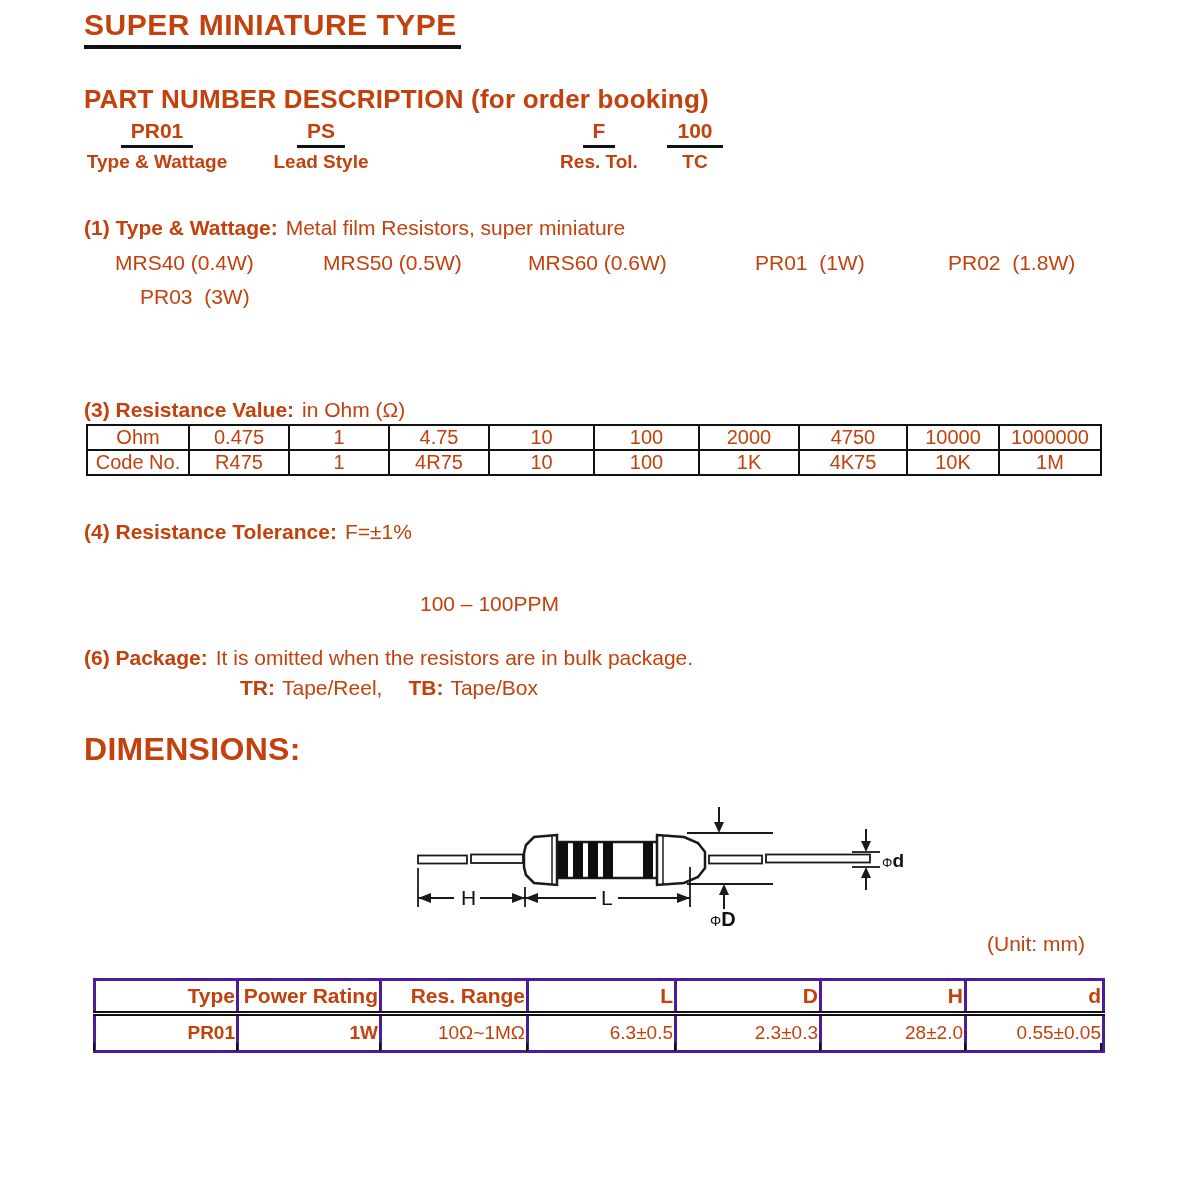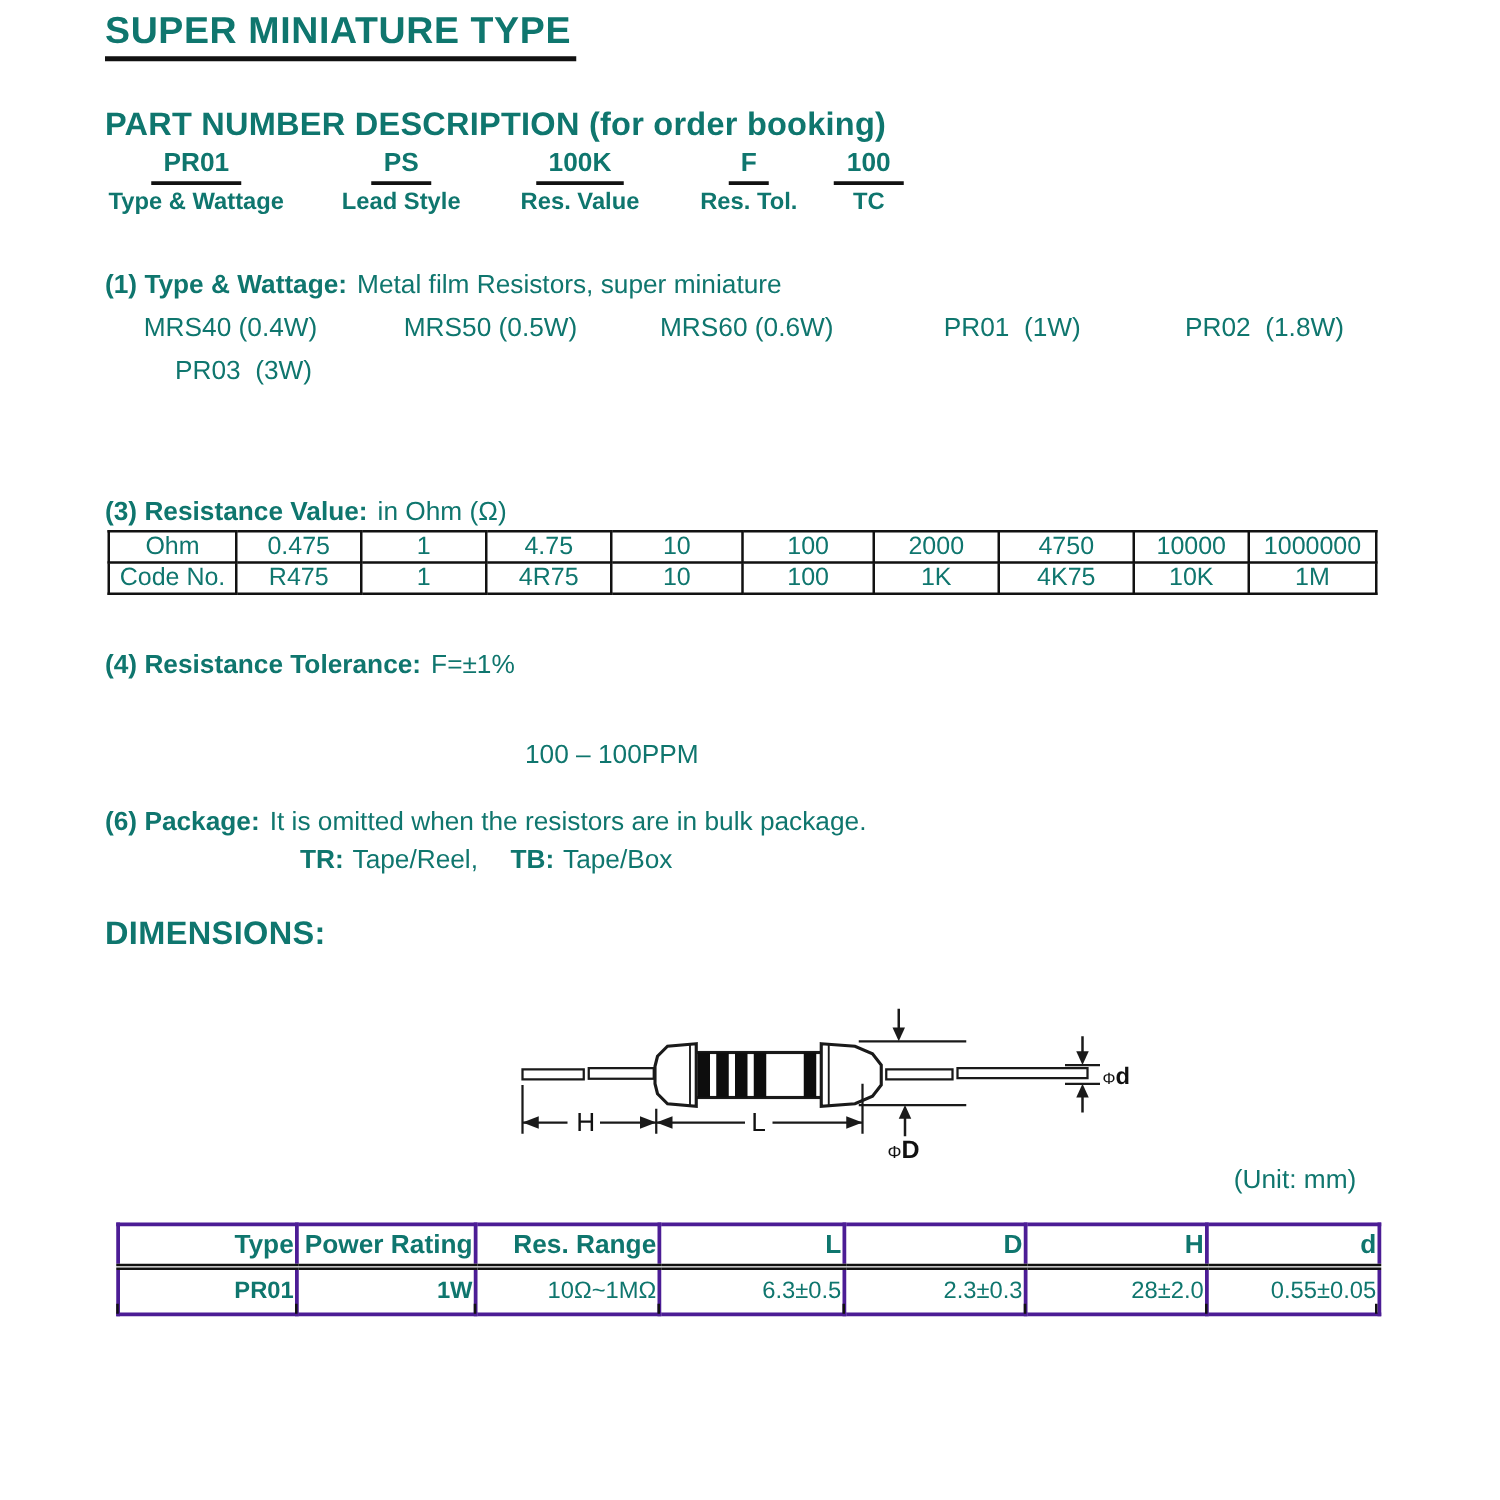--- a/index.html
+++ b/index.html
@@ -1,33 +1,33 @@
 <!DOCTYPE html>
 <html><head>
 <meta charset="utf-8">
 <style>
   html,body{margin:0;padding:0;background:#fff;}
   .page{
     position:relative;width:1200px;height:1200px;background:#ffffff;
-    font-family:"Liberation Sans", sans-serif;color:#0f766e;overflow:hidden;
+    font-family:"Liberation Sans", sans-serif;color:#c2410c;overflow:hidden;
   }
   .abs{position:absolute;}
   .title{
     font-size:30px;font-weight:bold;letter-spacing:.5px;
     border-bottom:4px solid #111;padding:0 4px 3px 0;display:inline-block;
   }
   .pn-heading{font-size:26px;font-weight:bold;letter-spacing:.2px;}
   .pn-seg{text-align:center;}
   .pn-code{display:inline-block;font-size:21px;font-weight:bold;border-bottom:3px solid #111;padding:0 10px 2px;}
   .pn-label{font-size:19px;font-weight:bold;margin-top:3px;white-space:nowrap;}
   .sec{font-size:21px;white-space:nowrap;}
   .sec .h{font-weight:bold;}
   .sec .t{margin-left:8px;}
   .item{position:absolute;font-size:21px;white-space:pre;}
-  .big-h{font-size:26px;font-weight:bold;letter-spacing:.3px;}
+  .big-h{font-size:32px;font-weight:bold;letter-spacing:.3px;}
   table{border-collapse:collapse;table-layout:fixed;position:absolute;background:#fff;}
   .res-table{font-size:20px;}
   .res-table td{border:2px solid #111;text-align:center;height:22px;padding:0 2px;overflow:hidden;white-space:nowrap;}
   .res-table{border:2px solid #c4b5fd;}
   .dim-table{font-size:20px;border:3px solid #111;}
   .dim-table th,.dim-table td{border:3px solid #4c1d95;text-align:right;overflow:hidden;white-space:nowrap;}
   .dim-table th{height:28px;font-size:21px;font-weight:bold;border-bottom:5px double #111;}
   .dim-table td{height:32px;font-size:19px;}
   .bold-cell{font-weight:bold;}
   .unit-note{font-size:21px;text-align:right;}
@@ -48,24 +48,20 @@
 
   <div class="abs pn-heading" style="left:84px;top:84px;">PART NUMBER DESCRIPTION (for order booking)</div>
 
   <div class="abs pn-seg" style="left:62px;top:119px;width:190px;">
     <div class="pn-code">PR01</div>
     <div class="pn-label">Type &amp; Wattage</div>
   </div>
   <div class="abs pn-seg" style="left:246px;top:119px;width:150px;">
     <div class="pn-code">PS</div>
     <div class="pn-label">Lead Style</div>
-  </div>
-  <div class="abs pn-seg" style="left:389px;top:119px;width:150px;">
-    <div class="pn-code">100K</div>
-    <div class="pn-label">Res. Value</div>
   </div>
   <div class="abs pn-seg" style="left:524px;top:119px;width:150px;">
     <div class="pn-code">F</div>
     <div class="pn-label">Res. Tol.</div>
   </div>
   <div class="abs pn-seg" style="left:620px;top:119px;width:150px;">
     <div class="pn-code">100</div>
     <div class="pn-label">TC</div>
   </div>
 

